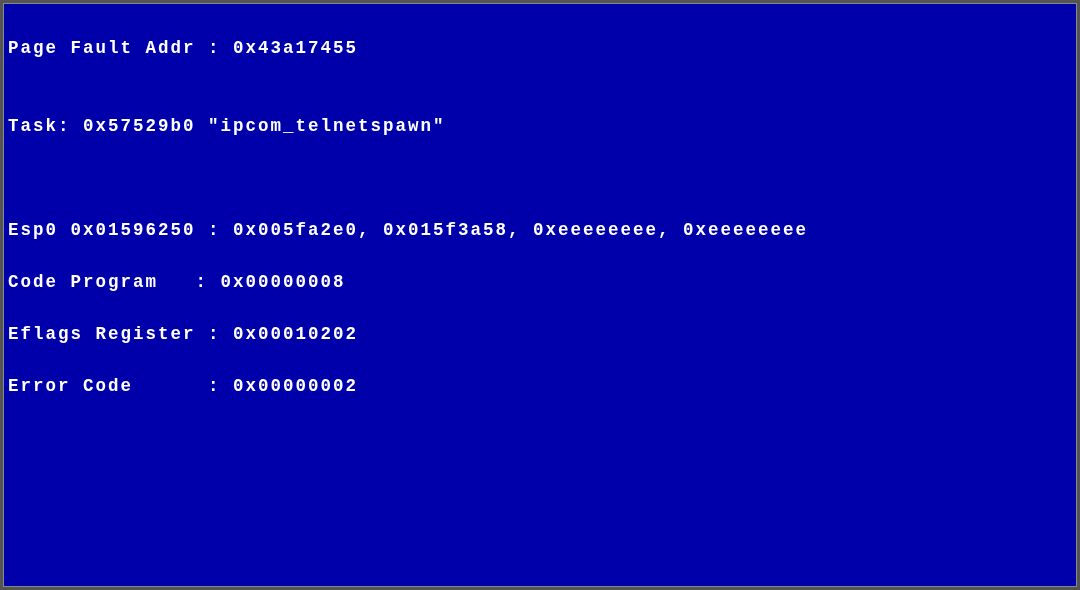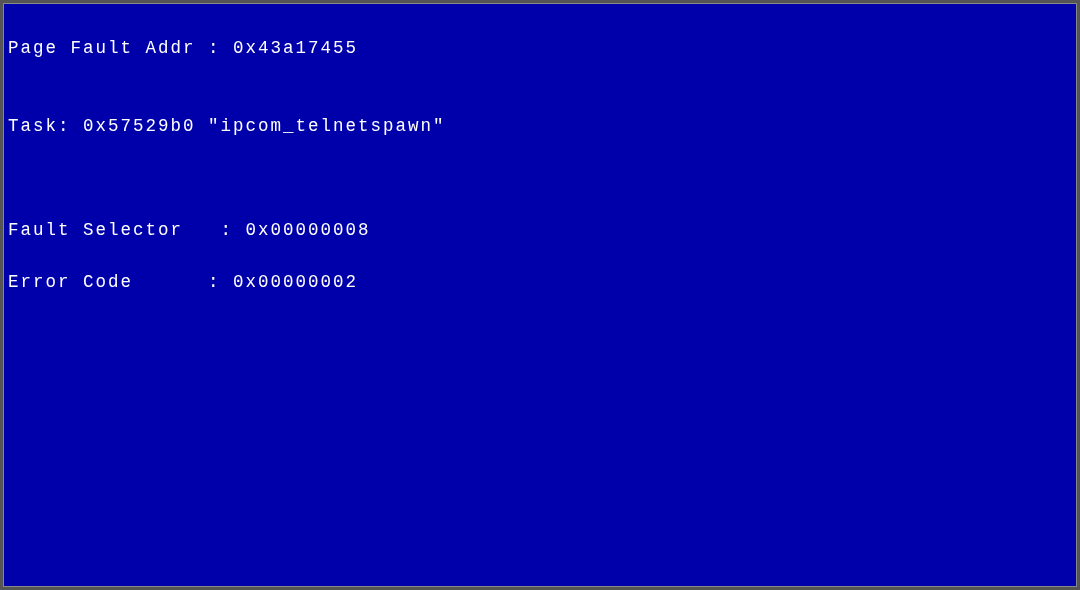--- a/index.html
+++ b/index.html
@@ -11,21 +11,21 @@
       background-color: #555;
       width: 1080px;
       height: 590px;
       overflow: hidden;
       padding: 3px;
     }
     .terminal {
       background-color: #0000aa;
       color: #ffffff;
       font-family: "Courier New", Courier, monospace;
-      font-weight: normal;
+      font-weight: bold;
       font-size: 17.5px;
       letter-spacing: 2px;
       line-height: 26px;
       width: 100%;
       height: 100%;
       padding: 5px 4px;
       white-space: pre;
       overflow: hidden;
       border: 1px solid #888;
     }
@@ -35,21 +35,23 @@
   </style>
 </head>
 <body>
 
 <div class="terminal">
 <span class="line">Page Fault Addr : 0x43a17455</span>
 <span class="line"></span>
 <span class="line">Task: 0x57529b0 "ipcom_telnetspawn"</span>
 <span class="line"></span>
 <span class="line"></span>
-<span class="line">Fault Selector   : 0x00000008</span>
+<span class="line">Esp0 0x01596250 : 0x005fa2e0, 0x015f3a58, 0xeeeeeeee, 0xeeeeeeee</span>
+<span class="line">Code Program   : 0x00000008</span>
+<span class="line">Eflags Register : 0x00010202</span>
 <span class="line">Error Code      : 0x00000002</span>
 
 <span class="line"></span>
 
 
 
 
 
 </div>
 

